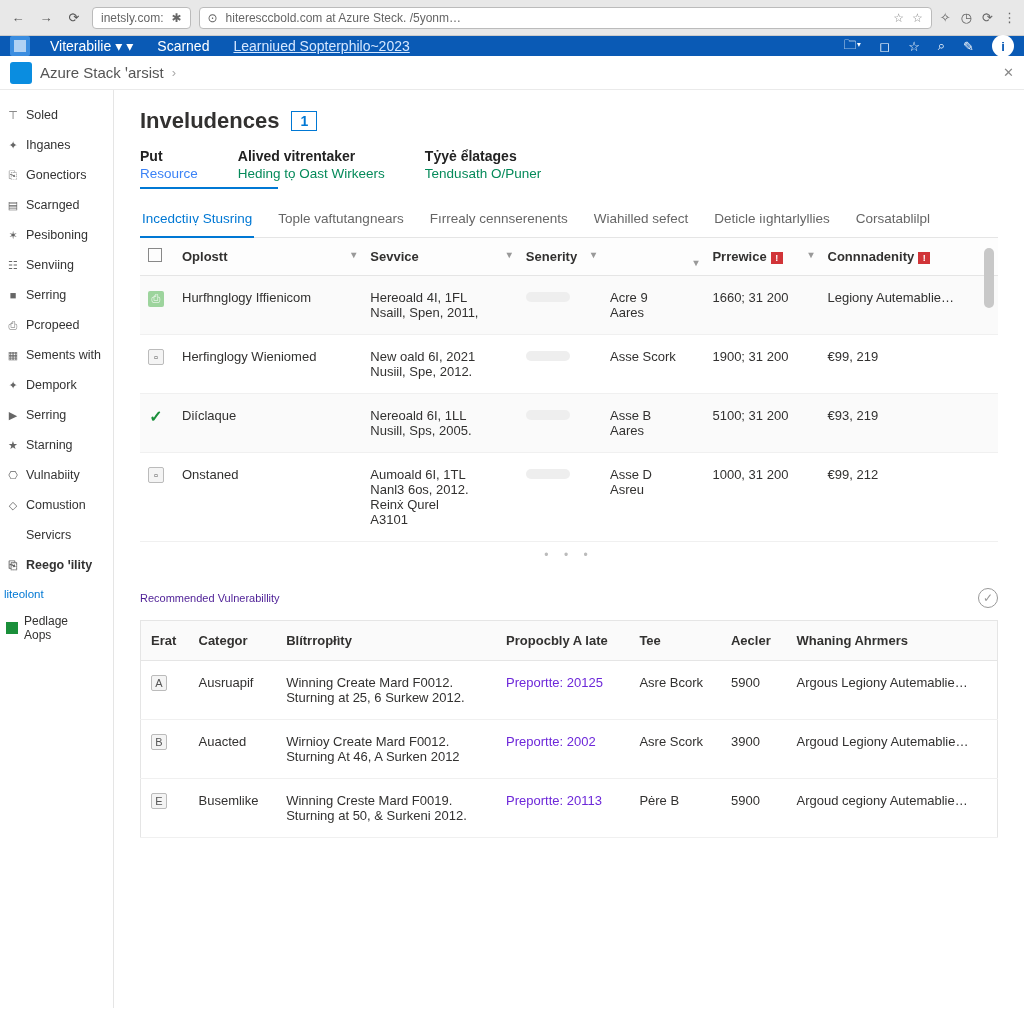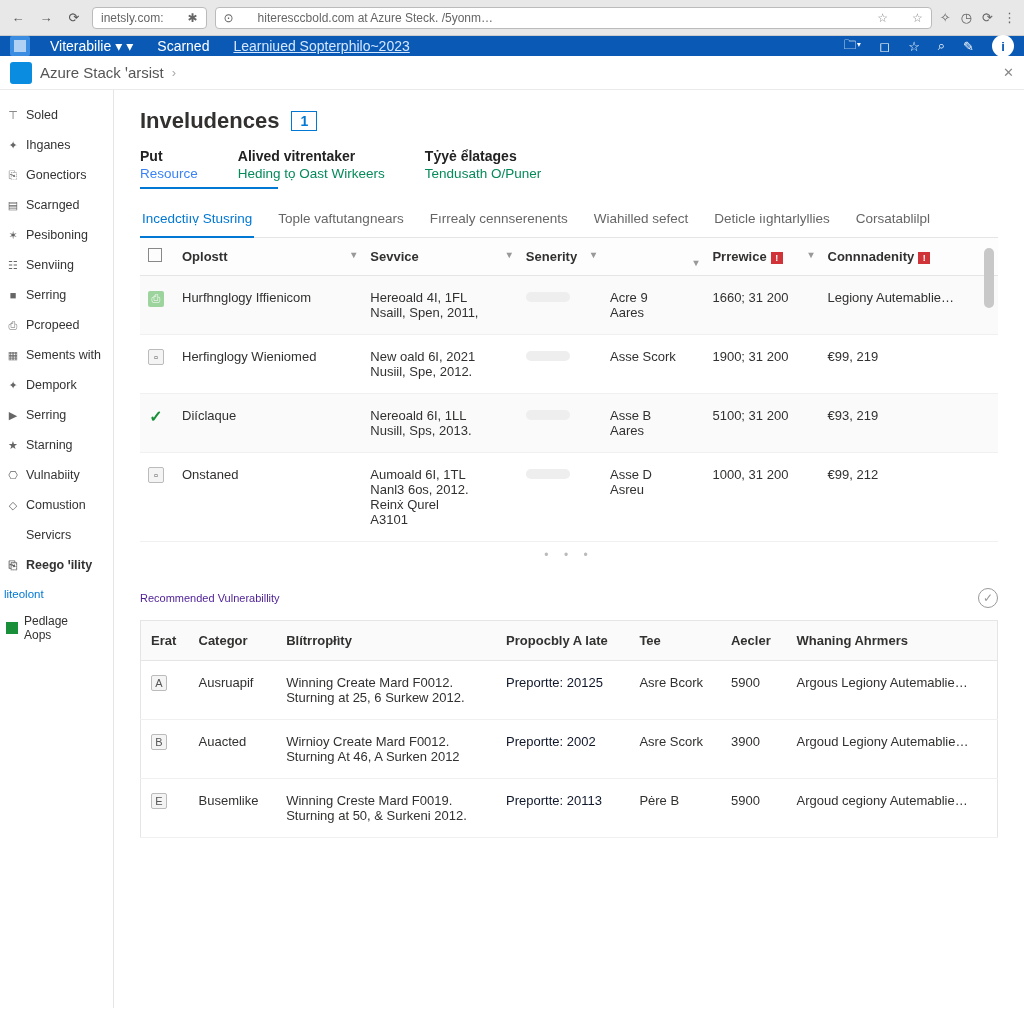--- a/index.html
+++ b/index.html
@@ -1,21 +1,21 @@
 <!DOCTYPE html>
 <html><head>
 <meta charset="utf-8">
 <style>
 * { box-sizing: border-box; margin: 0; padding: 0; }
 body { font-family: "Segoe UI", Arial, sans-serif; font-size: 13px; color: #323130; background: #fff; width: 1024px; height: 1024px; overflow: hidden; }
 
 
 .browser-bar { height: 36px; background: #e8e8e8; display: flex; align-items: center; padding: 0 8px; gap: 8px; border-bottom: 1px solid #ccc; }
 .nav-btn { width: 20px; height: 20px; display: flex; align-items: center; justify-content: center; color: #555; cursor: pointer; }
-.addr-tab { background: #fff; border: 1px solid #bbb; border-radius: 4px; padding: 3px 8px; font-size: 12px; color: #666; display: flex; align-items: center; gap: 24px; }
+.addr-tab { background: #fff; border: 1px solid #bbb; border-radius: 4px; padding: 3px 8px; font-size: 12px; color: #666; display: flex; align-items: center; gap: 8px; }
 .addr-main { flex: 1; }
 .star { color: #888; }
 .chrome-right { margin-left: auto; display: flex; gap: 10px; color: #666; }
 
 
 .blue-bar { height: 20px; background: #0a5ab5; color: #fff; display: flex; align-items: center; padding: 0 10px; gap: 16px; }
 .blue-bar .logo-sq { width: 20px; height: 20px; background: #3a8de0; border-radius: 2px; display: flex; align-items: center; justify-content: center; }
 .blue-bar .tab-item { font-size: 14px; padding: 0 4px; display: flex; align-items: center; gap: 4px; }
 .blue-bar .tab-item.underlined { text-decoration: underline; color: #d5e7ff; align-items: flex-end; }
 .blue-right { margin-left: auto; display: flex; gap: 18px; align-items: center; }
@@ -74,21 +74,21 @@
 .scrollbar-thumb { width: 10px; height: 60px; background: #c8c8c8; border-radius: 5px; margin-top: 10px; }
 .pager-dots { text-align: center; padding: 6px; color: #bbb; letter-spacing: 6px; font-size: 12px; }
 
 
 .sec2-head { display: flex; align-items: center; padding: 20px 26px 12px 26px; }
 .sec2-title { font-size: 11px; font-weight: 400; color: #4c1d95; }
 .sec2-check { margin-left: auto; width: 20px; height: 20px; border: 1.5px solid #999; border-radius: 50%; display:flex; align-items:center; justify-content:center; color:#999; font-size:12px;}
 .tbl2 { width: calc(100% - 52px); margin: 0 26px; border: 1px solid #e5e5e5; border-collapse: collapse; }
 .tbl2 th { text-align: left; font-weight: 600; font-size: 13px; padding: 12px 10px; background: #fafafa; border-bottom: 1px solid #e5e5e5; }
 .tbl2 td { padding: 14px 10px; font-size: 13px; vertical-align: top; border-bottom: 1px solid #f0f0f0; }
-.green-link { color: #0f172a; }
+.green-link { color: #6d28d9; }
 
 svg { display: block; }
 </style>
 </head>
 <body>
 
 <div class="browser-bar">
   <div class="nav-btn">←</div>
   <div class="nav-btn">→</div>
   <div class="nav-btn">⟳</div>
@@ -289,21 +289,21 @@
 Nusiil, Spe, 2012.</td>
     <td><span class="sev-pill"></span></td>
     <td style="white-space:pre-line">Asse Scork</td>
     <td>1900; 31 200</td>
     <td>€99, 219</td>
               </tr>
               <tr class="alt">
     <td><span class="row-icon green">✓</span></td>
     <td>Diíclaque</td>
     <td style="white-space:pre-line">Nereoald 6I, 1LL
-Nusill, Sps, 2013.</td>
+Nusill, Sps, 2005.</td>
     <td><span class="sev-pill"></span></td>
     <td style="white-space:pre-line">Asse B
 Aares</td>
     <td>5100; 31 200</td>
     <td>€93, 219</td>
               </tr>
               <tr>
     <td><span class="row-icon doc">▫</span></td>
     <td>Onstaned</td>
     <td style="white-space:pre-line">Aumoald 6I, 1TL

